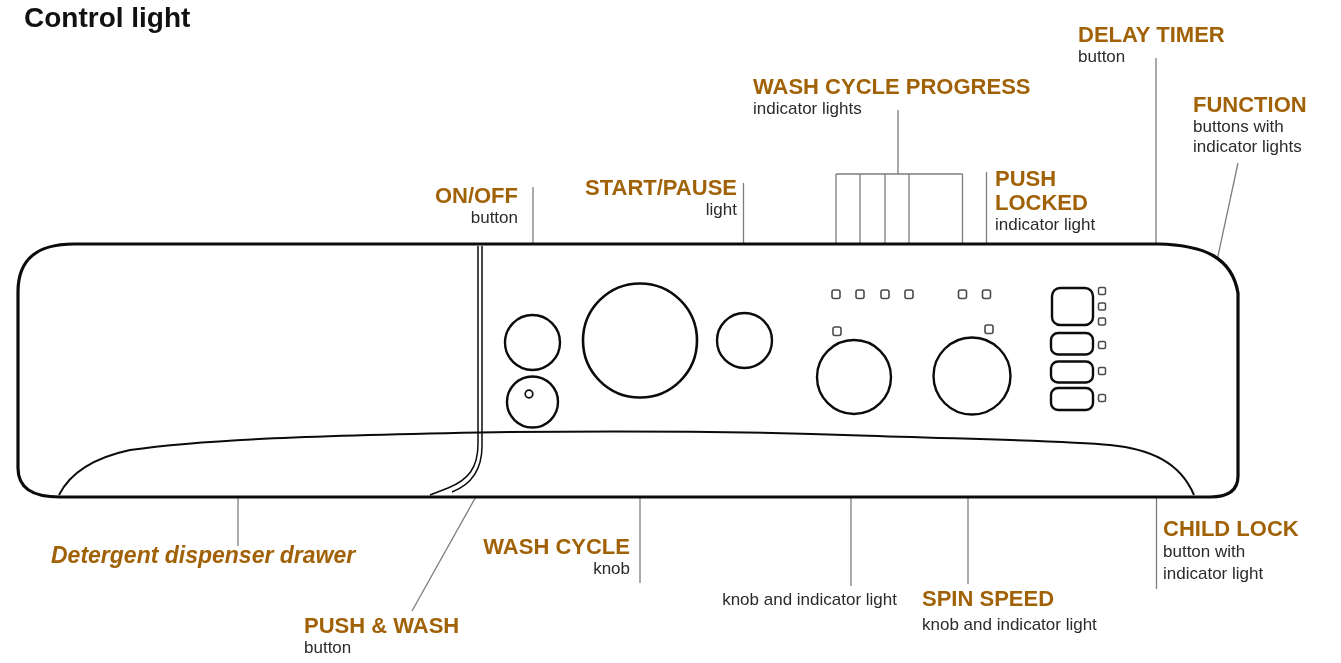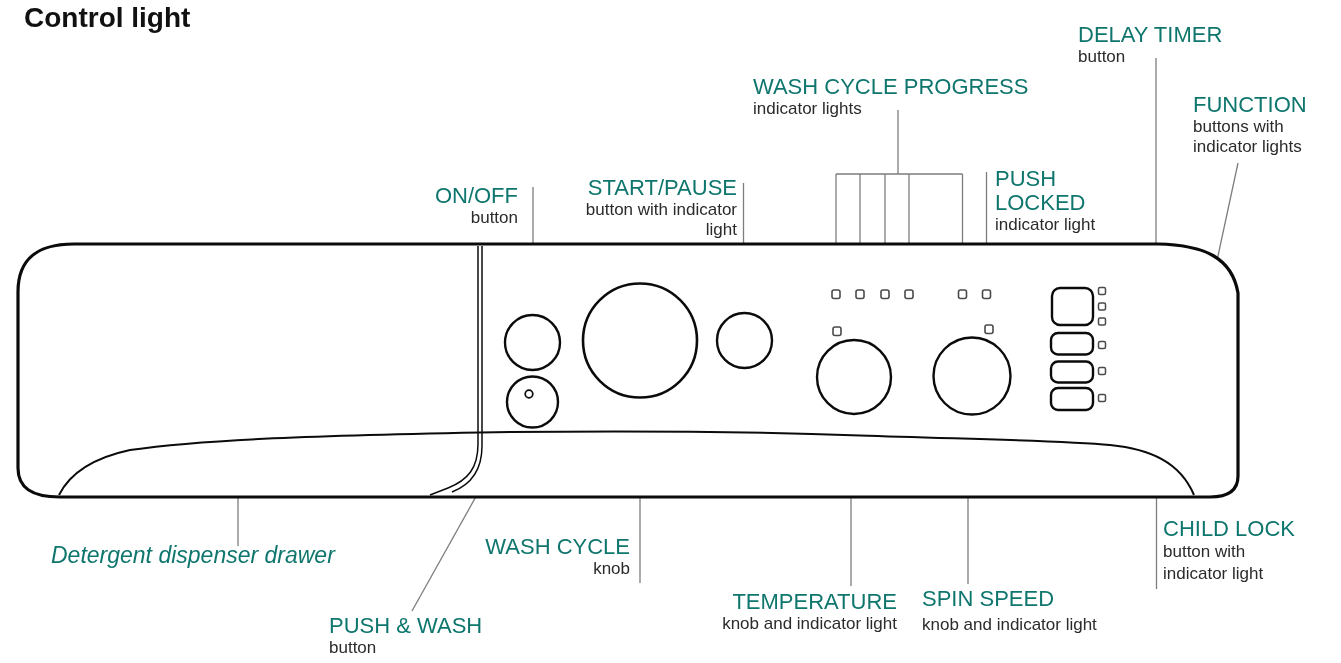--- a/index.html
+++ b/index.html
@@ -3,21 +3,21 @@
 <meta charset="utf-8">
 <style>
   html,body{margin:0;padding:0;background:#ffffff;}
   body{width:1341px;height:663px;position:relative;overflow:hidden;
        font-family:"Liberation Sans","DejaVu Sans",sans-serif;}
   #stage{position:absolute;left:0;top:0;width:1341px;height:663px;}
   svg{position:absolute;left:0;top:0;}
   .page-title{position:absolute;left:24px;top:2px;font-size:28px;font-weight:700;color:#111;}
   .lbl{position:absolute;}
   .lbl.r{text-align:right;}
-  .lbl-main{font-size:22px;font-weight:400;color:#0f766e;line-height:24px;white-space:nowrap;}
+  .lbl-main{font-size:22px;font-weight:700;color:#a16207;line-height:24px;white-space:nowrap;}
   .lbl-sub{font-size:17px;font-weight:400;color:#2b2b2b;line-height:20px;white-space:nowrap;}
   .lbl-sub.wide{line-height:22px;}
   .italic .lbl-main{font-style:italic;font-size:23px;}
 </style>
 </head>
 <body>
 
 <div id="stage">
 
   <svg width="1341" height="663" viewBox="0 0 1341 663">
@@ -83,21 +83,20 @@
 
   <div class="page-title">Control light</div>
 
   <div class="lbl r" style="left:318px;top:184px;width:200px;">
     <div class="lbl-main">ON/OFF</div>
     <div class="lbl-sub">button</div>
   </div>
 
   <div class="lbl r" style="left:487px;top:169px;width:250px;margin-top:7px;">
     <div class="lbl-main">START/PAUSE</div>
-    <div class="lbl-sub">button with indicator</div>
     <div class="lbl-sub">light</div>
   </div>
 
   <div class="lbl" style="left:753px;top:75px;">
     <div class="lbl-main">WASH CYCLE PROGRESS</div>
     <div class="lbl-sub">indicator lights</div>
   </div>
 
   <div class="lbl" style="left:1078px;top:23px;">
     <div class="lbl-main">DELAY TIMER</div>
@@ -118,27 +117,26 @@
 
   <div class="lbl italic" style="left:51px;top:543px;">
     <div class="lbl-main">Detergent dispenser drawer</div>
   </div>
 
   <div class="lbl r" style="left:430px;top:535px;width:200px;">
     <div class="lbl-main">WASH CYCLE</div>
     <div class="lbl-sub">knob</div>
   </div>
 
-  <div class="lbl" style="left:329px;top:614px;">
+  <div class="lbl" style="left:304px;top:614px;">
     <div class="lbl-main">PUSH &amp; WASH</div>
     <div class="lbl-sub">button</div>
   </div>
 
   <div class="lbl r" style="left:647px;top:590px;width:250px;">
-    <div class="lbl-main">TEMPERATURE</div>
     <div class="lbl-sub">knob and indicator light</div>
   </div>
 
   <div class="lbl" style="left:922px;top:587px;">
     <div class="lbl-main">SPIN SPEED</div>
     <div class="lbl-sub" style="margin-top:4px;">knob and indicator light</div>
   </div>
 
   <div class="lbl" style="left:1163px;top:517px;">
     <div class="lbl-main">CHILD LOCK</div>

